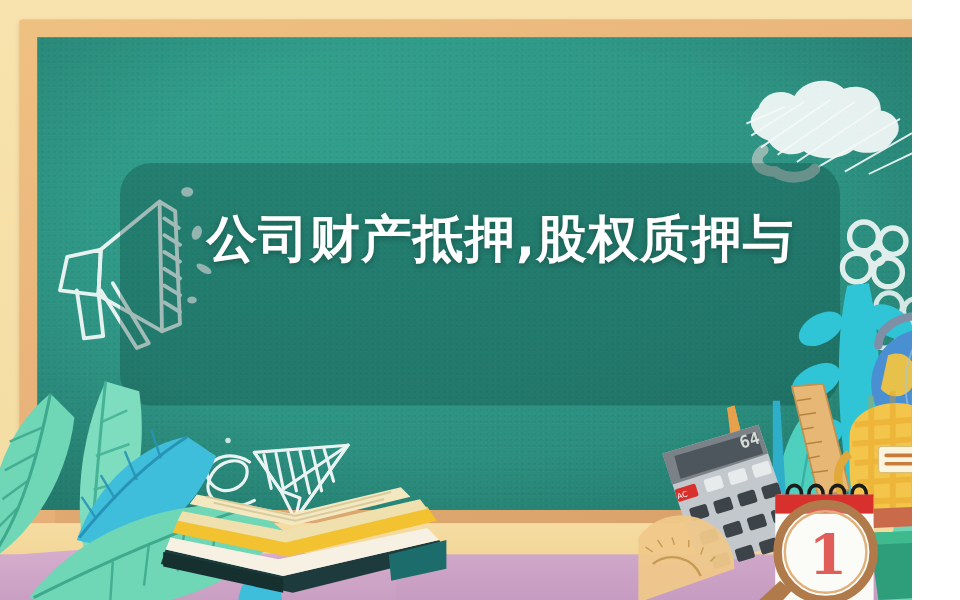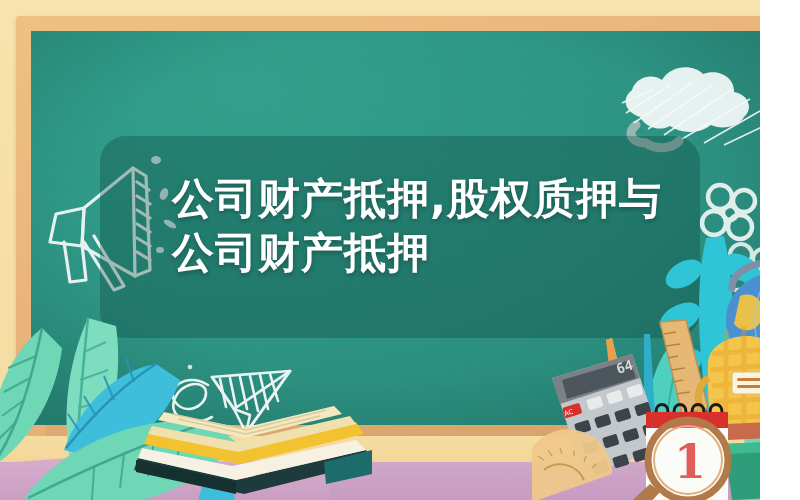--- a/index.html
+++ b/index.html
@@ -148,21 +148,20 @@
         <path d="M70 24 L76 52 M80 23 L86 52 M90 22 L97 54 M100 21 L108 56 M110 20 L118 54 M120 19 L128 46"></path>
         <path d="M58 30 C36 16, 14 34, 26 48 C36 60, 56 52, 56 38 C56 24, 30 26, 24 46 C19 62, 40 74, 62 62"></path>
       </g>
       <circle cx="40" cy="12" r="2.3" fill="#ffffff" opacity=".85"></circle>
     </svg>
   </div>
 
   <div class="panel"></div>
   <div class="title">
     <span class="line">公司财产抵押,股权质押与</span>
-    <span class="line">公司财产抵押</span>
   </div>
 
   <div class="desk"></div>
   <div class="desk-pink"></div>
   <div class="desk-pink2"></div>
 
   <div class="obj leaves-left">
     <svg viewBox="0 0 300 190">
       <g>
         <path d="M58 10 C20 40 2 96 6 150 C40 130 72 84 78 30 Z" fill="#6FD6B6"></path>

